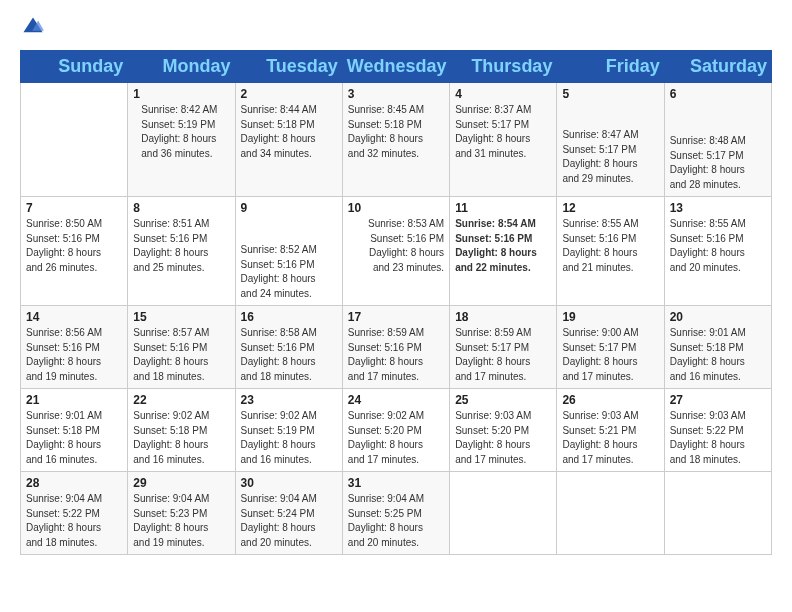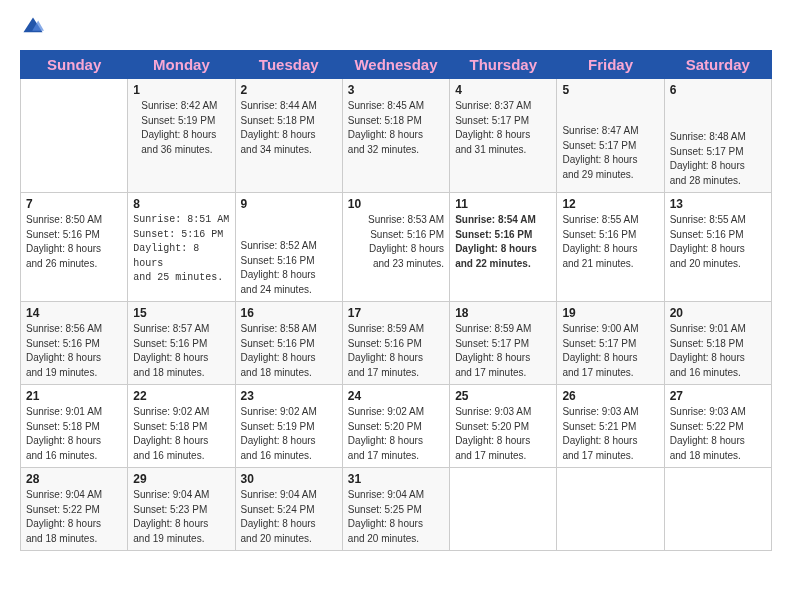--- a/index.html
+++ b/index.html
@@ -49,25 +49,25 @@
       font-size: 14px;
       color: #444;
     }
     table {
       width: 100%;
       border-collapse: collapse;
       table-layout: fixed;
     }
     thead tr th {
       background: #2255aa;
-      color: #f9a8d4;
-      font-size: 15px;
+      color: #7dd3fc;
+      font-size: 18px;
       font-weight: bold;
       padding: 5px 4px;
-      text-align: center;
+      text-align: right;
       border: 1px solid #2255aa;
     }
     tbody tr td {
       border: 1px solid #ccc;
       vertical-align: top;
       padding: 4px 5px;
       font-size: 10.2px;
       color: #222;
       height: 82px;
     }
@@ -174,21 +174,21 @@
         <tr>
           <td>
             <span class="day-num">7</span>
             <div class="day-info" style="white-space: pre-line;">Sunrise: 8:50 AM
 Sunset: 5:16 PM
 Daylight: 8 hours
 and 26 minutes.</div>
           </td>
           <td>
             <span class="day-num">8</span>
-            <div class="day-info" style="white-space: pre-line; font-family: Liberation Mono, monospace;">Sunrise: 8:51 AM
+            <div class="day-info" style="white-space: pre-line;">Sunrise: 8:51 AM
 Sunset: 5:16 PM
 Daylight: 8 hours
 and 25 minutes.</div>
           </td>
           <td>
             <span class="day-num">9</span>
             <div class="day-info" style="white-space: pre-line; margin-top: 28px;">Sunrise: 8:52 AM
 Sunset: 5:16 PM
 Daylight: 8 hours
 and 24 minutes.</div>

